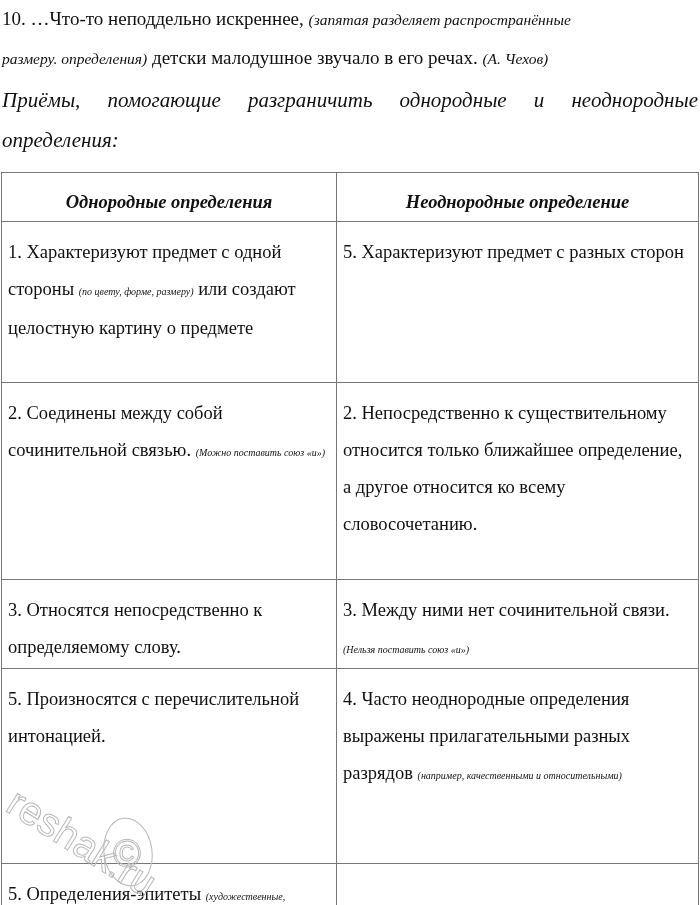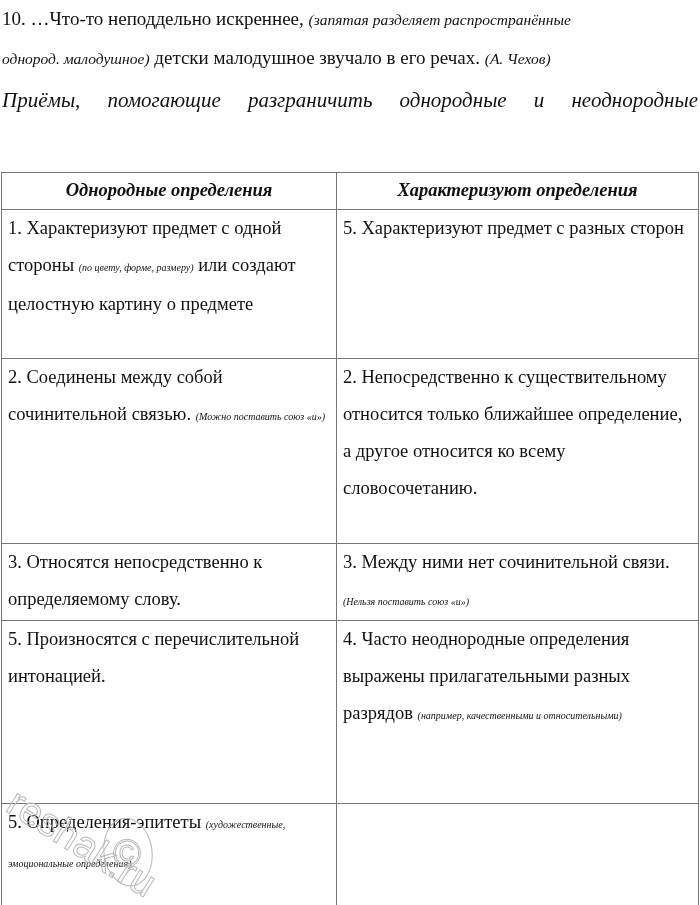--- a/index.html
+++ b/index.html
@@ -21,21 +21,21 @@
   }
   .heading .l1 { display: block; text-align: justify; text-align-last: justify; }
   .heading .l2 { display: block; }
   table.cmp {
     position: absolute; left: 1px; top: 172px;
     width: 698px; border-collapse: collapse; table-layout: fixed;
   }
   table.cmp td, table.cmp th {
     border: 1.5px solid #777777;
     vertical-align: top;
-    padding: 0 6px 0 6px;
+    padding: 12px 6px 0 6px;
     font-size: 18.5px; line-height: 37px;
     font-weight: normal;
     text-align: left;
   }
   table.cmp th {
     font-style: italic; font-weight: bold; text-align: center;
     height: 36px; line-height: 34px; font-size: 18.5px;
   }
   .col1 { width: 335px; }
   .it { font-style: italic; font-size: 10px; }
@@ -47,36 +47,37 @@
   .wm {
     position: absolute; left: 0; top: 770px; width: 200px; height: 135px;
     pointer-events: none;
   }
 </style>
 </head>
 <body>
 
 <div class="intro">
   <span class="line"><span>10. …Что-то неподдельно искреннее, </span><span class="it">(запятая разделяет распространённые</span></span>
-  <span class="line"><span class="it">однород. малодушное)</span><span> детски малодушное звучало в его речах. </span><span class="it">(А. Чехов)</span></span>
+  <span class="line"><span class="it">размеру. определения)</span><span> детски малодушное звучало в его речах. </span><span class="it">(А. Чехов)</span></span>
 </div>
 
 <div class="heading">
   <span class="l1">Приёмы, помогающие разграничить однородные и неоднородные</span>
+  <span class="l2">определения:</span>
 </div>
 
 <table class="cmp">
   <colgroup>
       <col class="col1">
       <col>
     </colgroup>
   <tbody>
       <tr>
     <th>Однородные определения</th>
-    <th>Характеризуют определения</th>
+    <th>Неоднородные определение</th>
   </tr>
   <tr class="r1">
     <td><span>1. Характеризуют предмет с одной стороны </span><span class="it">(по цвету, форме, размеру)</span><span> или создают целостную картину о предмете</span></td>
     <td><span>5. Характеризуют предмет с разных сторон</span></td>
   </tr>
   <tr class="r2">
     <td><span>2. Соединены между собой сочинительной связью. </span><span class="it">(Можно поставить союз «и»)</span></td>
     <td><span>2. Непосредственно к существительному относится только ближайшее определение, а другое относится ко всему словосочетанию.</span></td>
   </tr>
   <tr class="r3">

